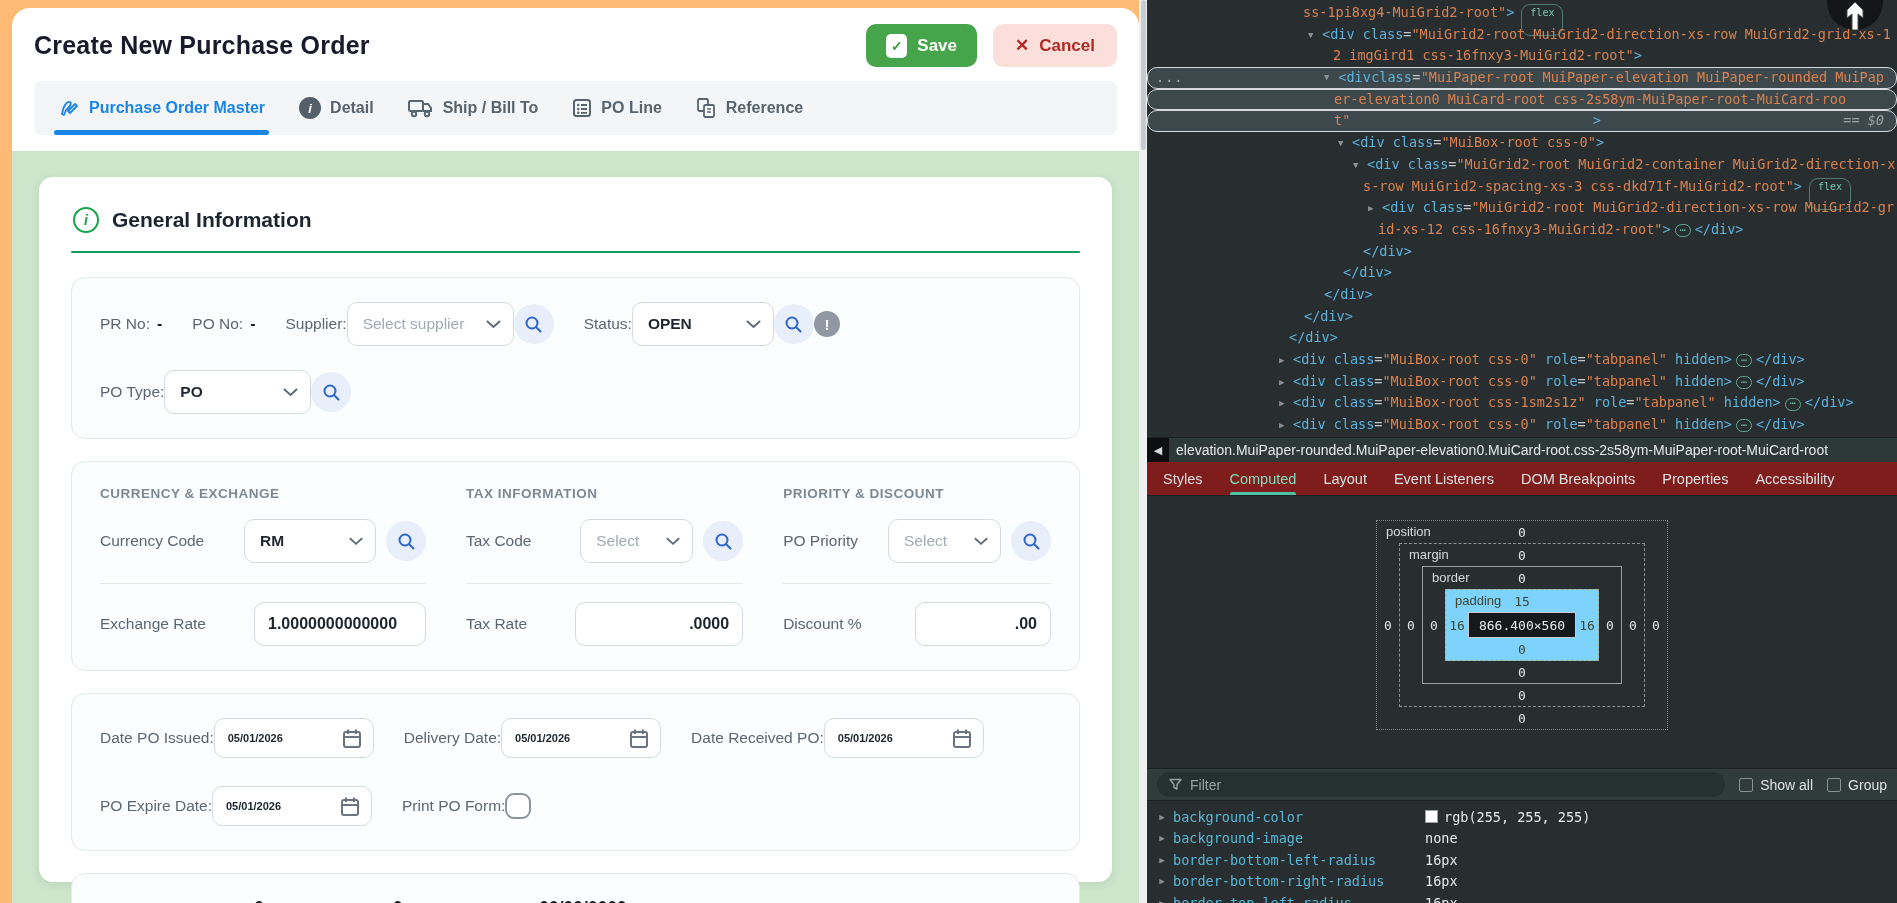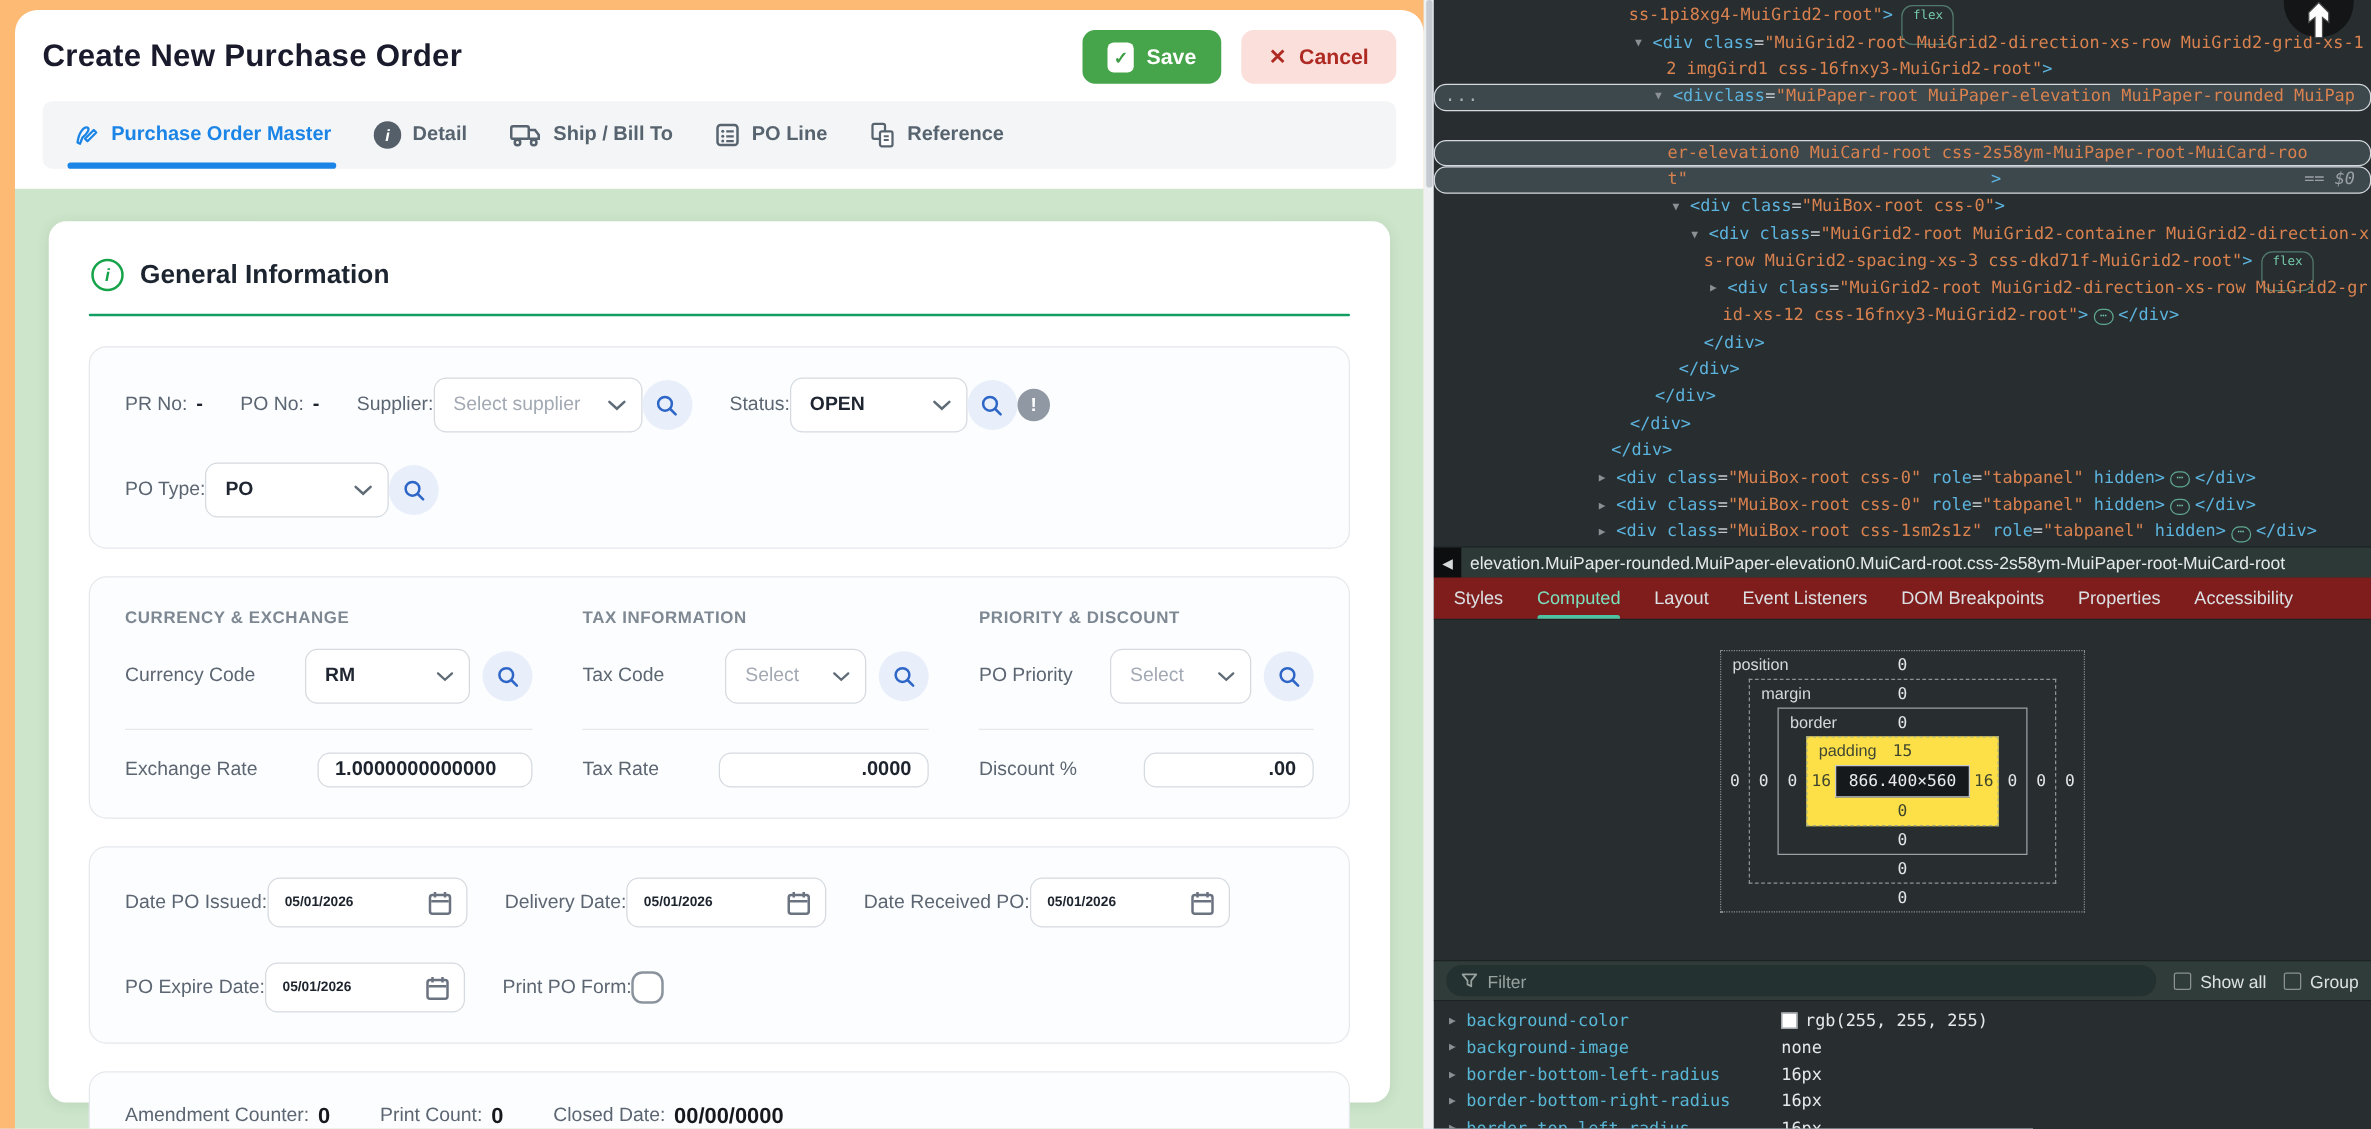--- a/index.html
+++ b/index.html
@@ -54,21 +54,21 @@
   .kv { display:flex; align-items:center; gap:7px; }
   .lbl { font-size:15.5px; color:#5c6672; white-space:nowrap; }
   .val { font-size:16px; color:#1d242e; font-weight:600; }
   .fieldblk { display:flex; align-items:center; }
 
   .sel { height:44px; border:1.5px solid #d5dae0; border-radius:10px; background:#fff;
          display:flex; align-items:center; justify-content:space-between;
          padding:0 12px 0 15px; cursor:pointer; }
   .sel .sval { font-size:15.5px; font-weight:600; color:#1f2631; }
   .sel .sph  { font-size:15.5px; color:#a2a9b3; }
-  .inp { height:28px; border:1.5px solid #d5dae0; border-radius:10px; background:#fff;
+  .inp { height:44px; border:1.5px solid #d5dae0; border-radius:10px; background:#fff;
          display:flex; align-items:center; padding:0 13px; overflow:hidden;margin-left:48px; }
   .inp .ival { font-size:16px; font-weight:600; color:#1d242e; white-space:nowrap; }
   .inp.right { justify-content:flex-end; }
   .search-btn { width:40px; height:40px; border-radius:50%; border:none; background:#e8effa;
                 display:flex; align-items:center; justify-content:center; cursor:pointer; flex:none; }
   .excl { width:26px; height:26px; border-radius:50%; background:#8f98a3; color:#fff;
           font-weight:800; font-size:15px; display:flex; align-items:center; justify-content:center; }
   .datefld { height:40px; border:1.5px solid #d5dae0; border-radius:10px; background:#fff;
              display:flex; align-items:center; justify-content:space-between; gap:10px;
              padding:0 11px 0 13px; width:160px; }
@@ -130,21 +130,21 @@
   .bm { position:relative; }
   .bm-top,.bm-bot { height:22px; display:flex; align-items:center; justify-content:center; }
   .bm-mid { display:flex; align-items:stretch; }
   .bm-side { width:22px; display:flex; align-items:center; justify-content:center; }
   .bm-num { font-size:13px; color:#e2e5e7; }
   .bm-label { position:absolute; left:9px; top:3px; font-size:13px; color:#d5d9dc;
               font-family:"Liberation Sans", sans-serif; }
   .lay-pos    { border:1px dotted #868b8e; }
   .lay-margin { border:1px dashed #8d9295; }
   .lay-border { border:1px solid  #9aa0a3; }
-  .lay-pad    { border:1px dashed #a8ae83; background:#fde047; }
+  .lay-pad    { border:1px dashed #a8ae83; background:#7dd3fc; }
   .lay-pad .bm-num { color:#3e452f; }
   .lay-pad .bm-label { color:#414833; }
   .bm-content { width:108px; height:26px; background:#16191c; border:1px solid #c5c9cc;
                 color:#e8eaed; font-size:13px; display:flex; align-items:center;
                 justify-content:center; white-space:nowrap; }
 
   .filterbar { position:absolute; top:768px; left:0; right:0; height:33px; background:#303c39;
                border-top:1px solid #1d2325; border-bottom:1px solid #1d2325;
                display:flex; align-items:center; padding:0 10px; gap:14px;
                font-family:"Liberation Sans", sans-serif; }
@@ -491,21 +491,21 @@
         <div class="tline" style="padding-left: 161px;"><span class="sg-arrow">▼</span><span class="sg-tag">&lt;div</span><span class="sg-attr"> class</span><span class="sg-op">=</span><span class="sg-val">"MuiGrid2-root MuiGrid2-direction-xs-row MuiGrid2-grid-xs-1</span></div>
         <div class="tline" style="padding-left: 186px;"><span class="sg-val">2 imgGird1 css-16fnxy3-MuiGrid2-root"</span><span class="sg-tag">&gt;</span></div>
         <div class="tline sel" style="padding-left: 176px;">
           <span class="gdots">...</span>
           <span class="sg-arrow">▼</span>
           <span class="sg-tag">&lt;div</span>
           <span class="sg-attr"> class</span>
           <span class="sg-op">=</span>
           <span class="sg-val">"MuiPaper-root MuiPaper-elevation MuiPaper-rounded MuiPap</span>
         </div>
-        <div class="tline sel" style="padding-left: 186px; margin-top: 23px;">
+        <div class="tline sel" style="padding-left: 186px;">
           <span class="sg-val">er-elevation0 MuiCard-root css-2s58ym-MuiPaper-root-MuiCard-roo</span>
         </div>
         <div class="tline sel" style="padding-left: 186px;">
           <span class="sg-val">t"</span>
           <span class="sg-tag">&gt;</span>
           <span class="sg-eq"> == $0</span>
         </div>
         <div class="tline" style="padding-left: 191px;"><span class="sg-arrow">▼</span><span class="sg-tag">&lt;div</span><span class="sg-attr"> class</span><span class="sg-op">=</span><span class="sg-val">"MuiBox-root css-0"</span><span class="sg-tag">&gt;</span></div>
         <div class="tline" style="padding-left: 206px;"><span class="sg-arrow">▼</span><span class="sg-tag">&lt;div</span><span class="sg-attr"> class</span><span class="sg-op">=</span><span class="sg-val">"MuiGrid2-root MuiGrid2-container MuiGrid2-direction-x</span></div>
         <div class="tline" style="padding-left: 216px;"><span class="sg-val">s-row MuiGrid2-spacing-xs-3 css-dkd71f-MuiGrid2-root"</span><span class="sg-tag">&gt;</span><span class="badge">flex</span></div>

